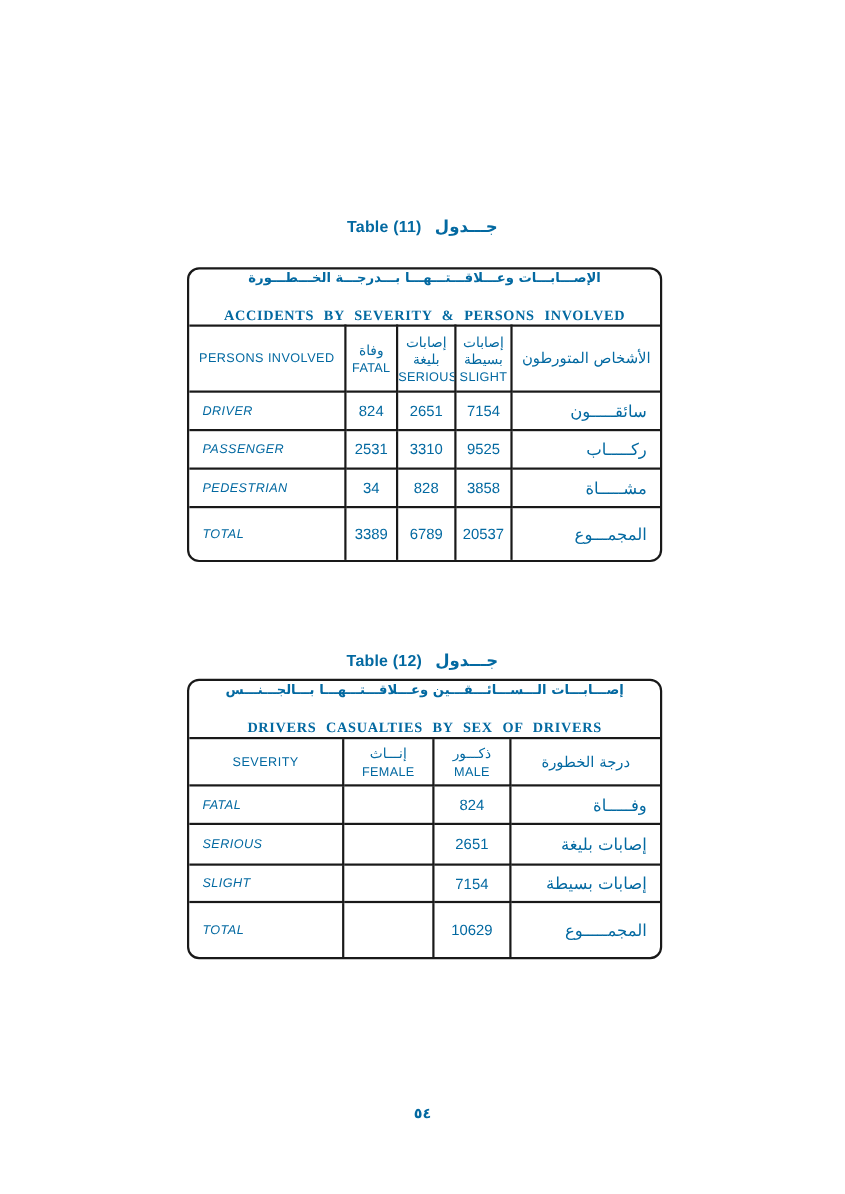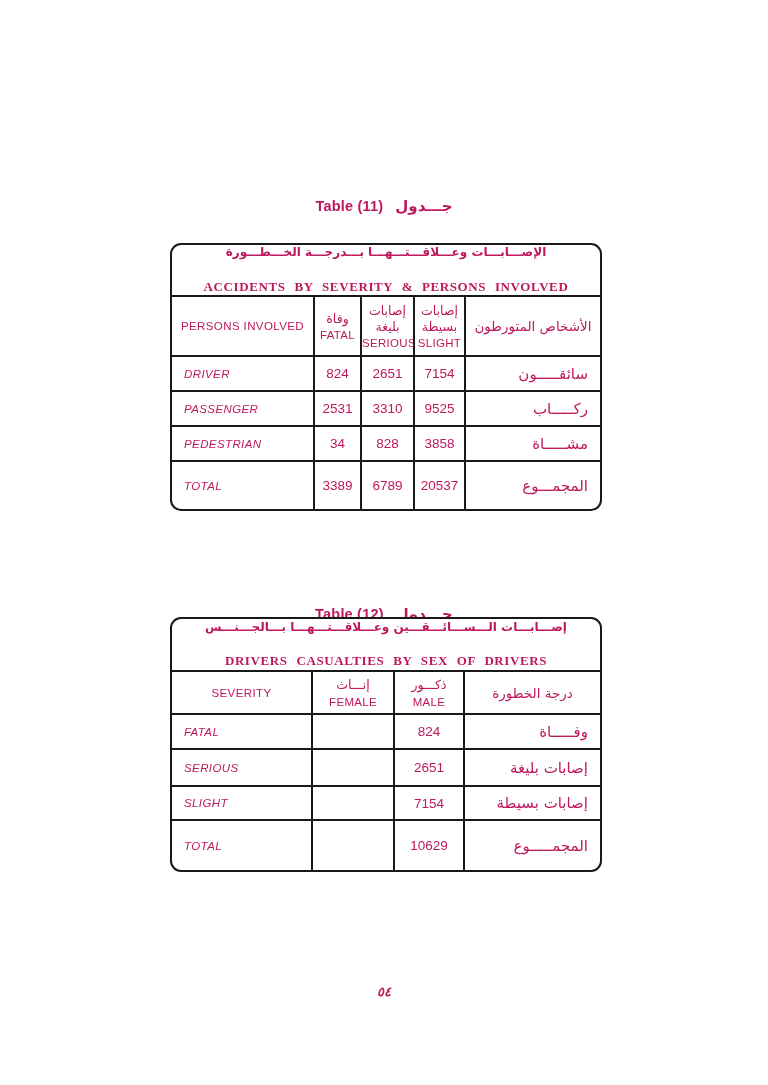--- a/index.html
+++ b/index.html
@@ -1,32 +1,32 @@
 <!DOCTYPE html>
 <html lang="en"><head>
 <meta charset="utf-8">
 <style>
   html,body{margin:0;padding:0;background:#ffffff;}
   .page{
     position:relative;
     width:768px;height:1085px;
     background:#ffffff;
-    color:#be185d;
+    color:#0369a1;
     font-family:"Liberation Sans", sans-serif;
     overflow:hidden;
   }
   .arabic{font-family:"DejaVu Sans", sans-serif;}
 
   
   .caption{
     position:absolute;left:170px;width:428px;
     text-align:center;white-space:nowrap;
   }
   .c11{top:197px;}
-  .c12{top:605px;}
+  .c12{top:591px;}
   .cap-en{font-weight:bold;font-size:14.5px;letter-spacing:0.2px;}
   .cap-ar{font-weight:bold;font-size:15px;margin-left:12px;}
 
   
   .tbl-wrap{
     position:absolute;left:170px;width:428px;
     border:2px solid #191919;border-radius:11px;
     overflow:hidden;background:#fff;
   }
   .t11{top:243px;height:264px;}
@@ -61,22 +61,22 @@
   .head-cell{text-align:center;}
   .h-ar{font-size:12.5px;line-height:1.3;}
   .h-en{font-size:11.5px;margin-top:2px;letter-spacing:0.3px;}
   .head-ar-cell{text-align:center;font-size:13.5px;}
   .lbl{font-size:11.5px;padding-left:12px;letter-spacing:0.4px;text-align:left;font-style:italic;}
   .num{text-align:center;font-size:13.5px;}
   .ar-lbl{text-align:right;padding-right:12px;font-size:15px;}
 
   
   .page-num{
-    position:absolute;top:984px;left:0;width:768px;
-    text-align:center;font-weight:bold;font-size:13px;letter-spacing:4px;font-style:italic;
+    position:absolute;top:1005px;left:0;width:768px;
+    text-align:center;font-weight:bold;font-size:13px;letter-spacing:4px;
   }
 </style>
 </head>
 <body>
 
 <div class="page">
 
   <div class="caption c11">
     <span class="cap-en">Table (11)</span><span class="cap-ar arabic" dir="rtl">جـــدول</span>
   </div>

